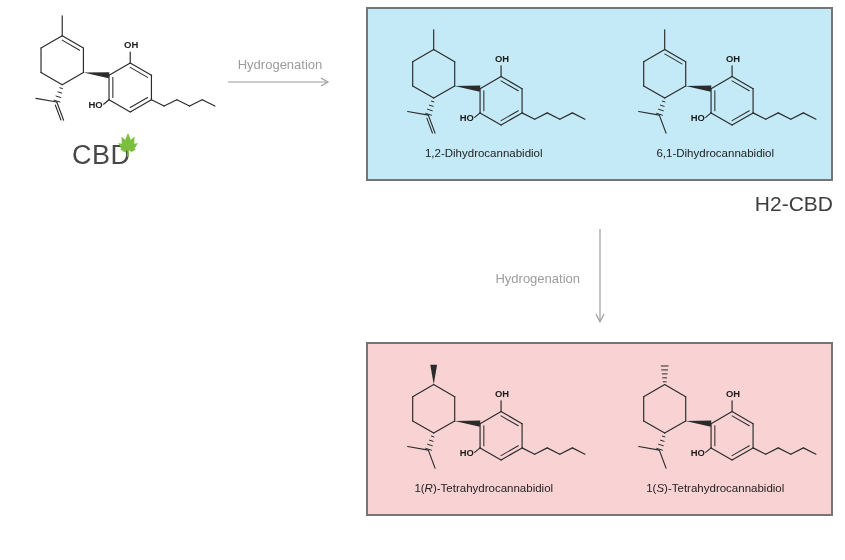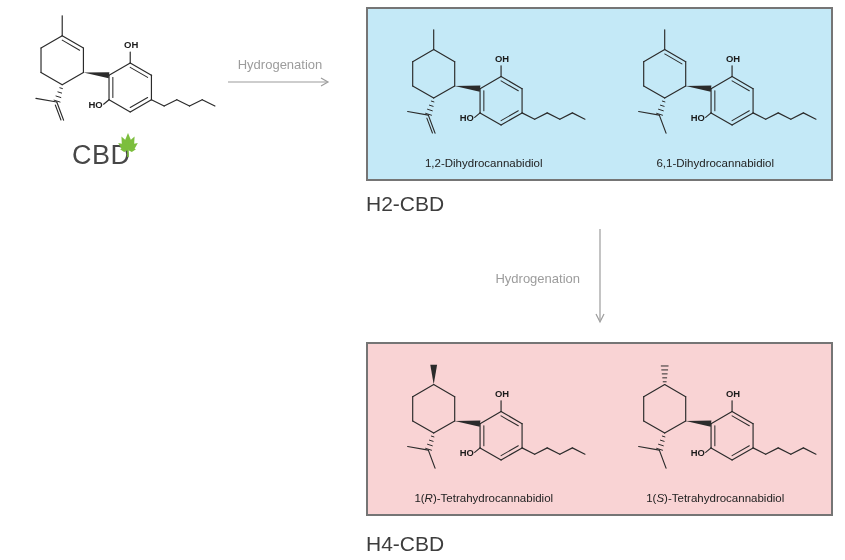--- a/index.html
+++ b/index.html
@@ -16,24 +16,24 @@
                  font-size:13px;color:#9c9c9c;}
   .h-arrow-svg{position:absolute;left:227px;top:76px;width:106px;height:12px;}
 
   
   .product-box{position:absolute;left:366px;width:467px;height:174px;box-sizing:border-box;
                border:2px solid #757575;display:flex;}
   .box-h2{top:7px;}
   .box-h4{top:342px;}
   .mol-col{flex:1;display:flex;flex-direction:column;align-items:center;padding-top:9px;}
   .mol-svg{width:212px;height:126px;}
-  .mol-label{margin-top:13px;font-size:11.5px;color:#222222;white-space:nowrap;}
+  .mol-label{margin-top:3px;font-size:11.5px;color:#222222;white-space:nowrap;}
   .mol-label i{font-style:italic;}
 
-  .box-title{position:absolute;left:366px;width:467px;text-align:left;
+  .box-title{position:absolute;left:366px;width:467px;text-align:right;
              font-size:21px;color:#3d3d3d;}
   .title-h2{top:192px;}
   .title-h4{top:532px;}
 
   
   .v-arrow-svg{position:absolute;left:593px;top:228px;width:14px;height:100px;}
   .v-arrow-label{position:absolute;left:430px;top:271px;width:150px;text-align:right;
                  font-size:13px;color:#9c9c9c;}
 
   svg text{font-family:"Liberation Sans",sans-serif;}
@@ -260,15 +260,14 @@
           <line x1="174.38268590217984" y1="112.5" x2="188.38268590217984" y2="105.5" stroke="#2b2b2b" stroke-width="1.3" stroke-linecap="round"></line>
           <line x1="188.38268590217984" y1="105.5" x2="202.38268590217984" y2="112.5" stroke="#2b2b2b" stroke-width="1.3" stroke-linecap="round"></line>
           <line x1="202.38268590217984" y1="112.5" x2="216.38268590217984" y2="105.5" stroke="#2b2b2b" stroke-width="1.3" stroke-linecap="round"></line>
           <line x1="216.38268590217984" y1="105.5" x2="230.38268590217984" y2="112.5" stroke="#2b2b2b" stroke-width="1.3" stroke-linecap="round"></line>
         </svg>
       <div class="mol-label">
         <span>1(</span><i>S</i><span>)-Tetrahydrocannabidiol</span>
       </div>
     </div>
   </div>
-  <div class="box-title title-h4">H4-CBD</div>
 
 </div>
 
 </body></html>

